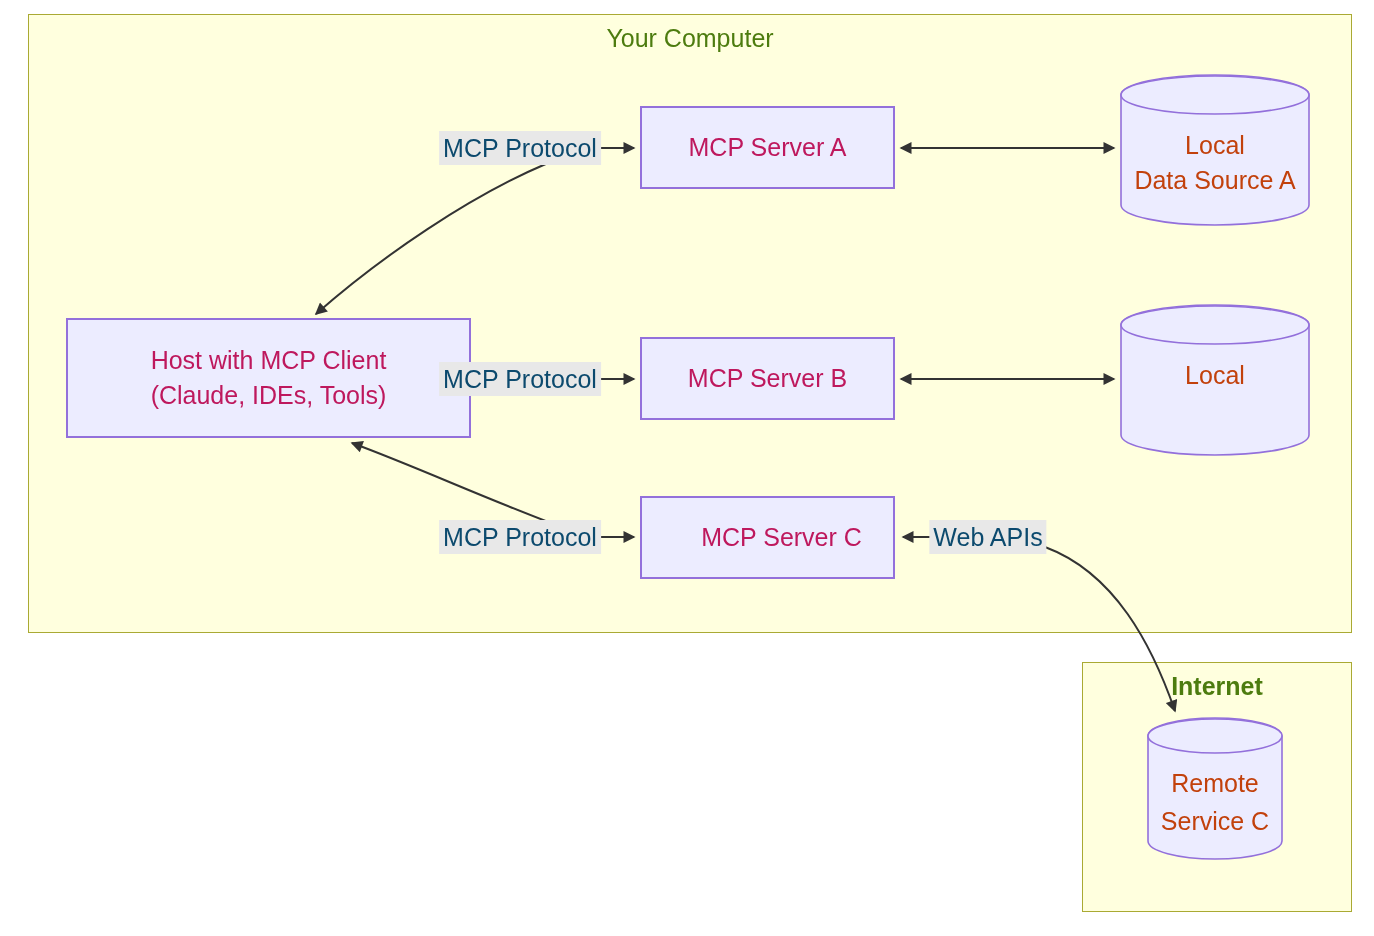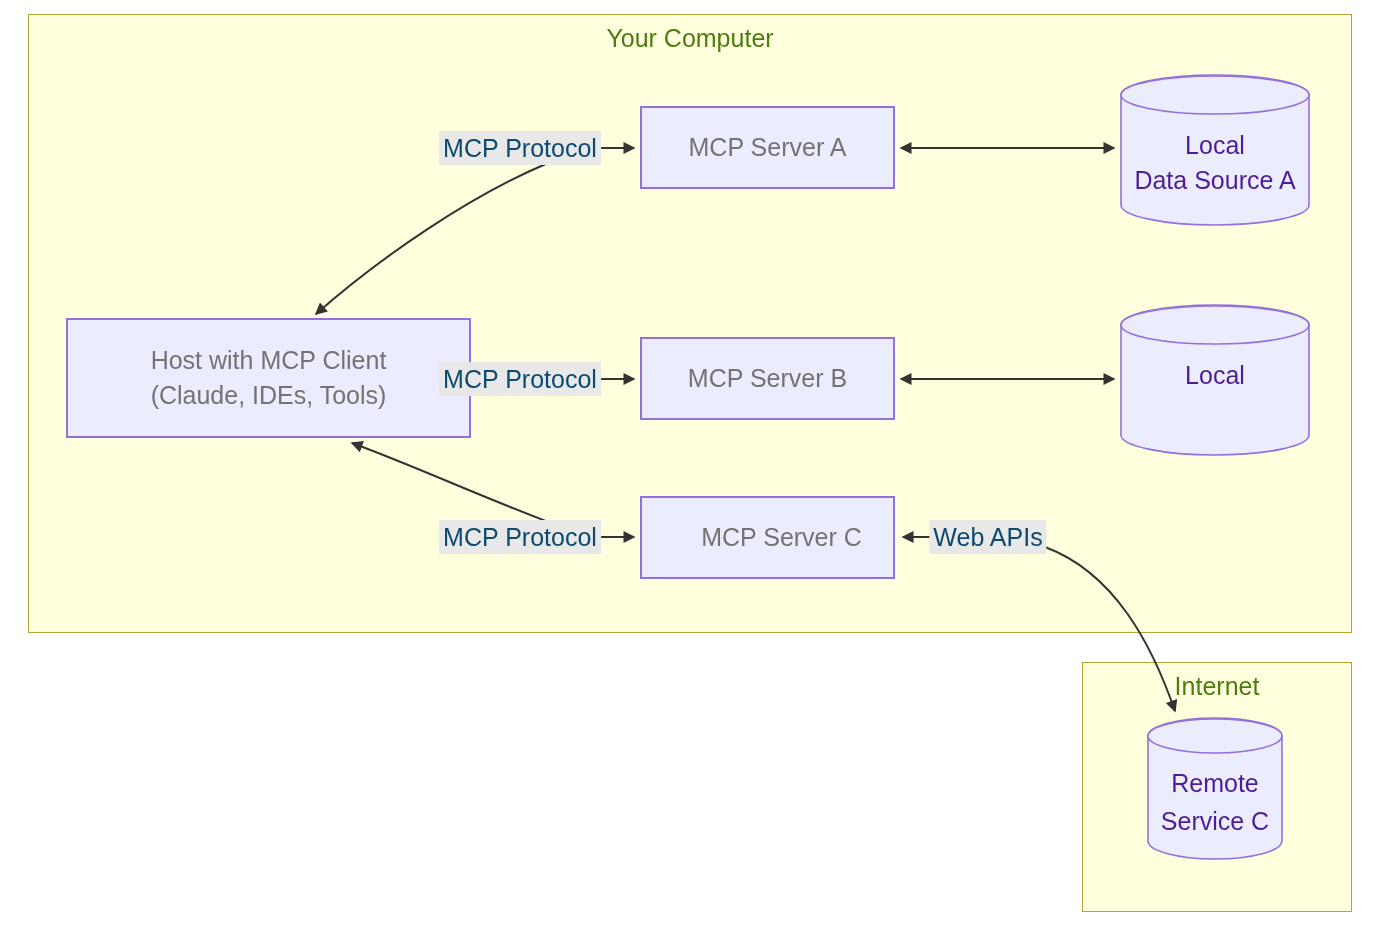--- a/index.html
+++ b/index.html
@@ -16,21 +16,21 @@
     color: #333333;
     overflow: hidden;
   }
   .cluster {
     position: absolute;
     background: #ffffde;
     border: 1px solid #aaaa33;
     box-sizing: border-box;
   }
   .cluster-your-computer { left: 28px; top: 14px; width: 1324px; height: 619px; }
-  .cluster-internet      { left: 1082px; top: 662px; width: 270px; height: 250px; }
+  .cluster-internet      { left: 1082px; top: 662px; width: 270px; height: 250px; font-weight: bold; }
   .cluster-title {
     position: absolute;
     top: 8px;
     left: 50%;
     transform: translateX(-50%);
     font-size: 25px;
     line-height: 30px;
     color: #4d7c0f;
     white-space: nowrap;
   }
@@ -46,40 +46,40 @@
     background: #ECECFF;
     border: 2px solid #9370DB;
     box-sizing: border-box;
     display: flex;
     flex-direction: column;
     align-items: center;
     justify-content: center;
     font-size: 25px;
     line-height: 35px;
     text-align: center;
-    color: #737373;
+    color: #be185d;
   }
   .node-host     { left: 66px;  top: 318px; width: 405px; height: 120px; }
   .node-server-a { left: 640px; top: 106px; width: 255px; height: 83px; }
   .node-server-b { left: 640px; top: 337px; width: 255px; height: 83px; }
   .node-server-c { left: 640px; top: 496px; width: 255px; height: 83px; padding-left: 28px; }
   .cylinder {
     position: absolute;
   }
   .cylinder svg { display: block; }
   .cyl-ds-a { left: 1120px; top: 74px;  width: 190px; height: 152px; }
   .cyl-ds-b { left: 1120px; top: 304px; width: 190px; height: 152px; }
   .cyl-remote { left: 1147px; top: 717px; width: 136px; height: 143px; }
   .cyl-text {
     position: absolute;
     left: 0;
     width: 100%;
     text-align: center;
     font-size: 25px;
-    color: #4c1d95;
+    color: #c2410c;
   }
   .cyl-ds-a .cyl-text, .cyl-ds-b .cyl-text { top: 54px; line-height: 35px; }
   .cyl-remote .cyl-text { top: 47px; line-height: 38px; }
   .edge-label {
     position: absolute;
     transform: translate(-50%, -50%);
     background: #e8e8e8;
     color: #0c4a6e;
     font-size: 25px;
     line-height: 34px;

